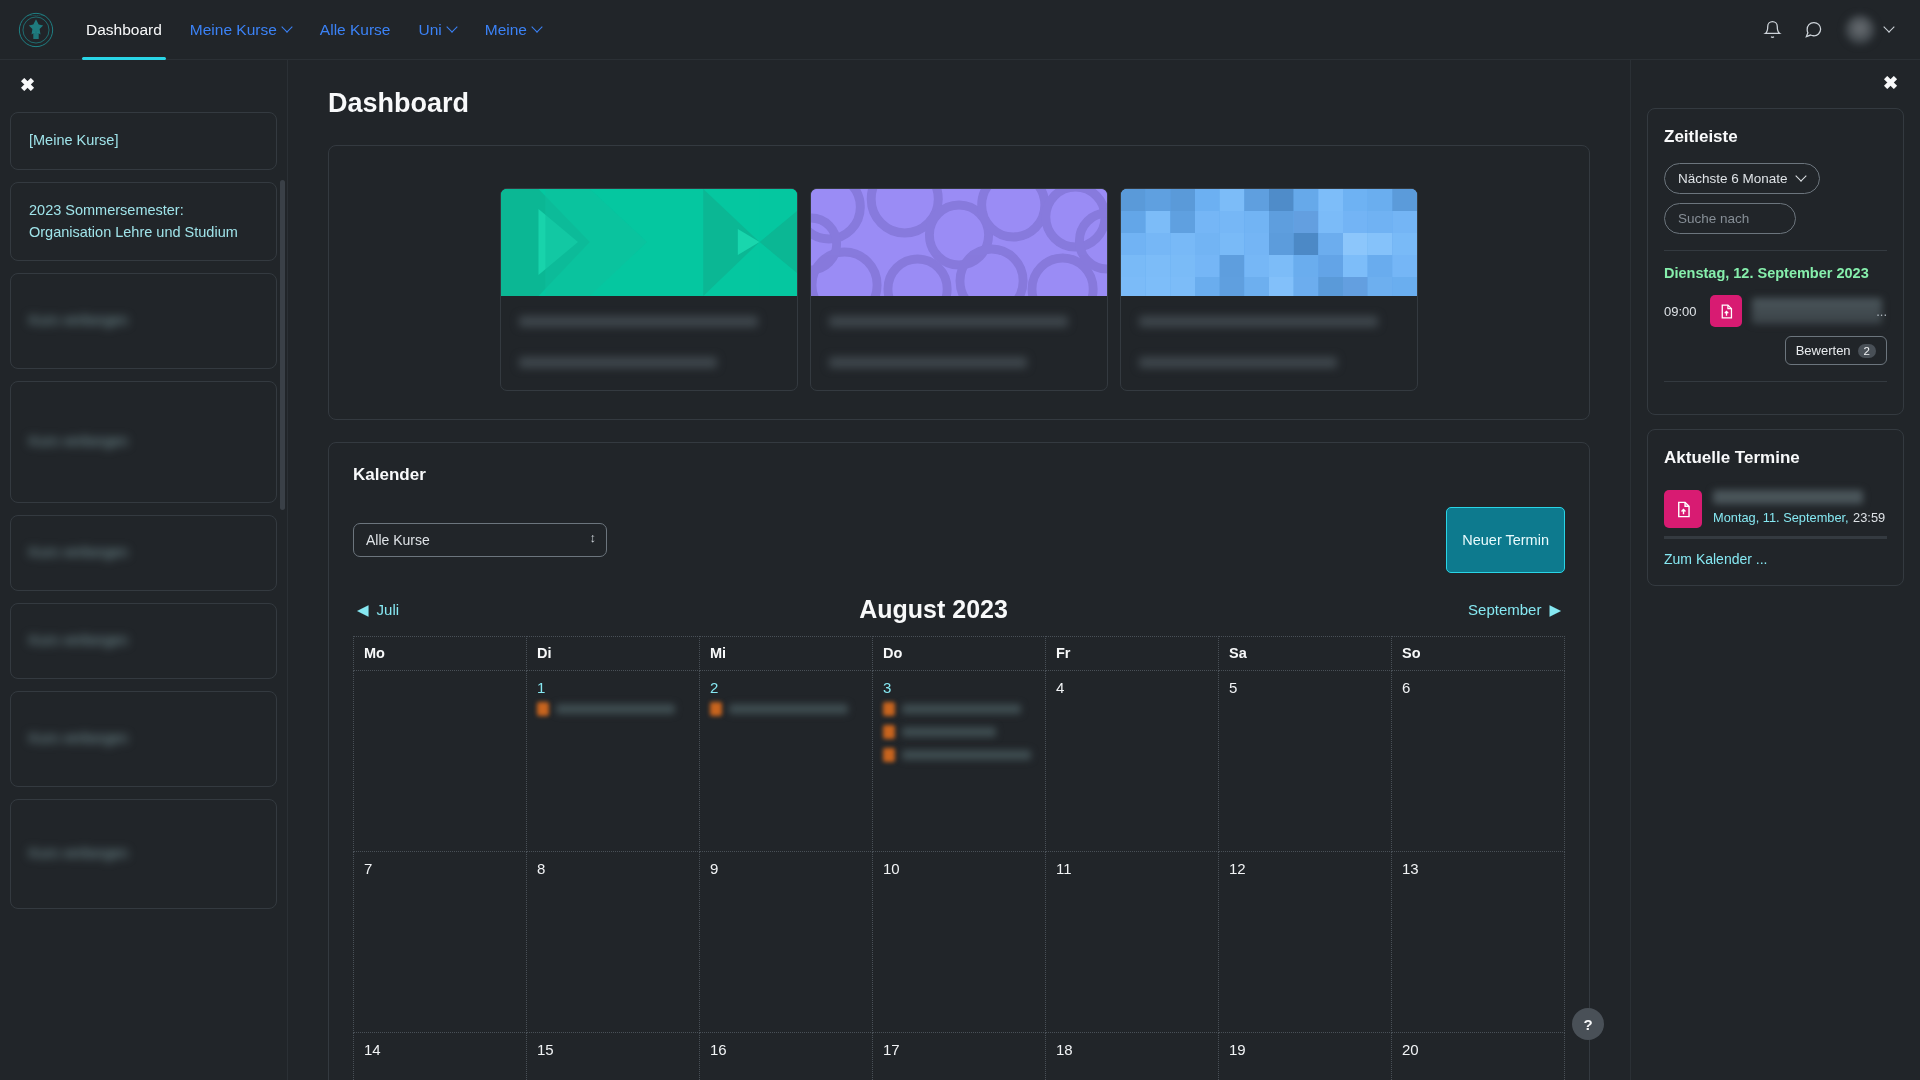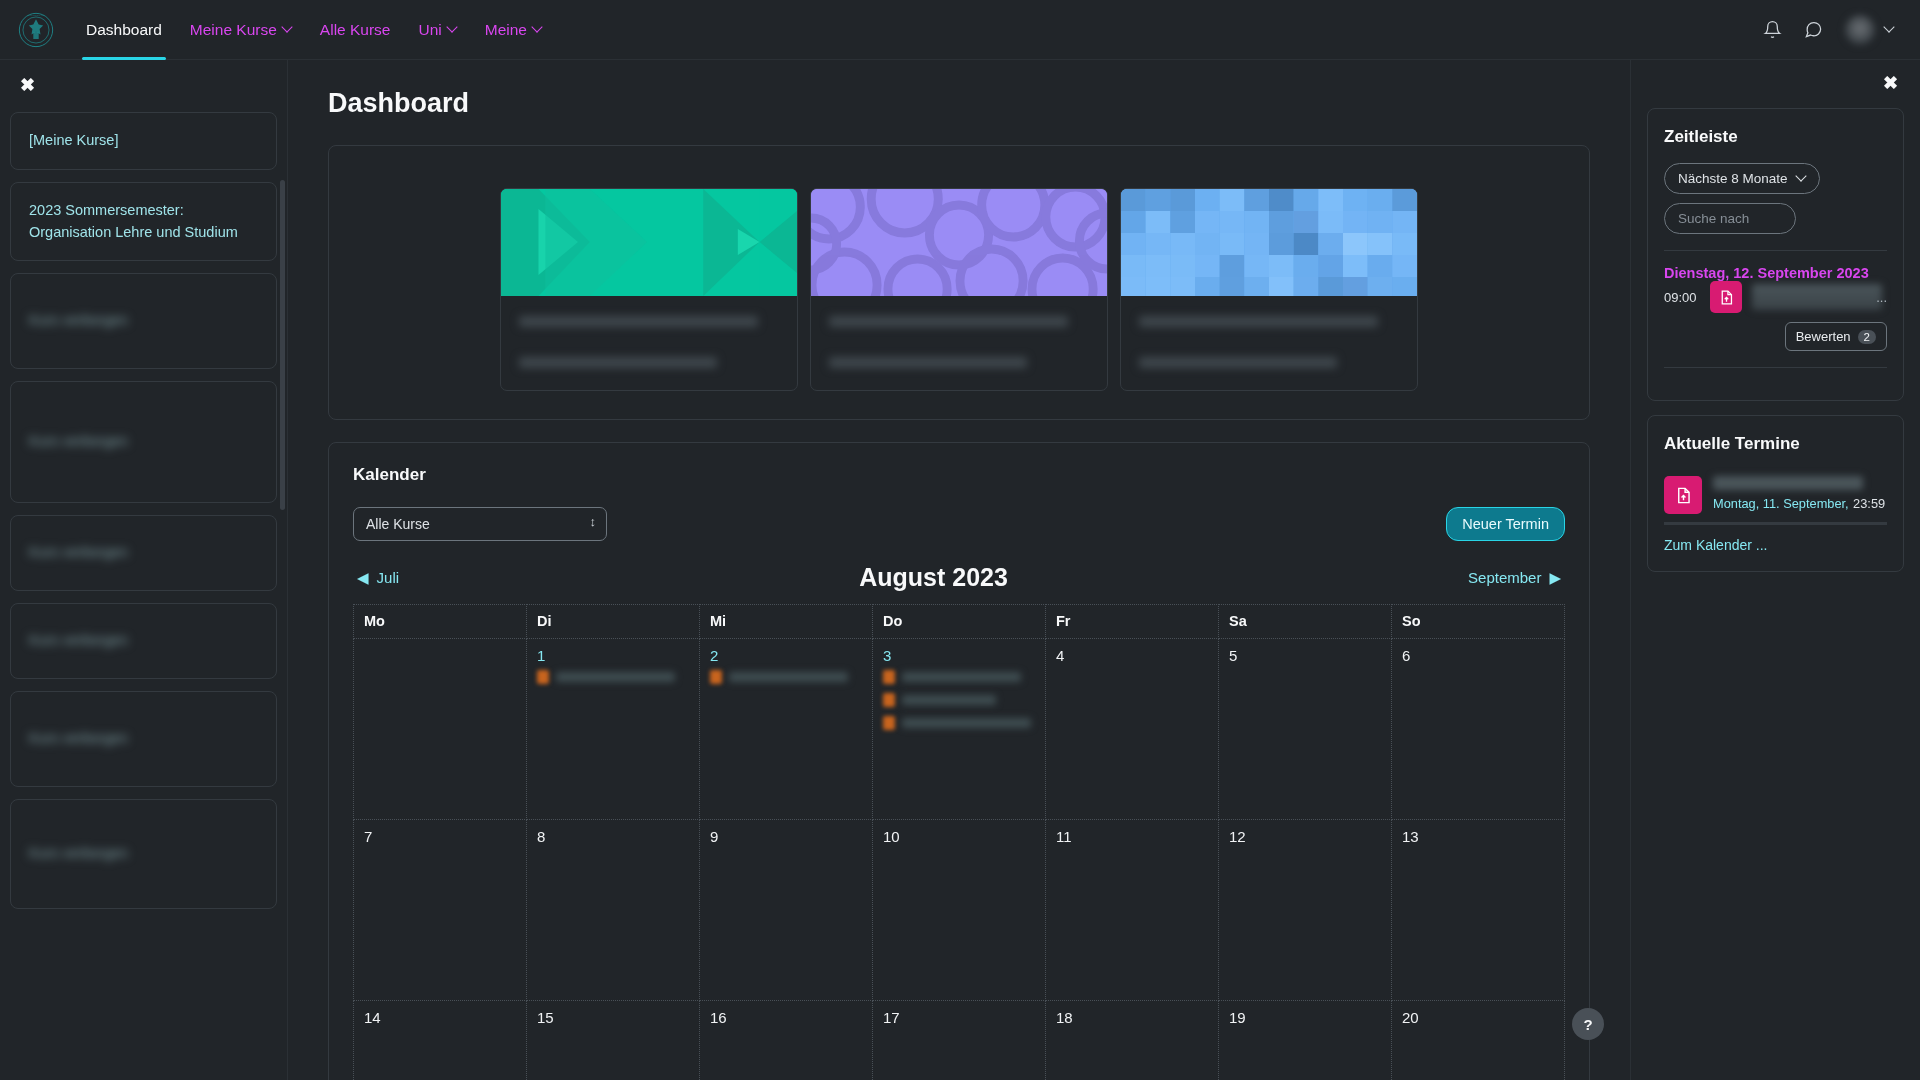--- a/index.html
+++ b/index.html
@@ -19,21 +19,21 @@
     border-bottom: 1px solid #2b3035;
     display: flex; align-items: center;
     position: relative;
   }
   .logo-wrap { width: 72px; display: flex; justify-content: center; align-items: center; }
   .seal { width: 36px; height: 36px; opacity: .95; }
   .nav-items { display: flex; align-items: stretch; height: 60px; }
   .nav-item {
     display: flex; align-items: center; gap: 6px;
     padding: 0 14px; height: 60px;
-    color: #d946ef; font-size: 15.5px;
+    color: #3b82f6; font-size: 15.5px;
     position: relative; cursor: pointer; white-space: nowrap;
   }
   .nav-item.active { color: #f8f9fa; }
   .nav-item.active::after {
     content: ""; position: absolute; left: 10px; right: 10px; bottom: 0;
     height: 3px; background: #29d5e6; border-radius: 2px;
   }
   .caret { display: inline-block; width: 9px; height: 9px; position: relative; top: -2px; }
   .caret::before {
     content:""; position:absolute; left:0; top:0;
@@ -133,21 +133,21 @@
     padding: 0 28px 0 12px; appearance: none; cursor: pointer;
     font-family: "Liberation Sans", sans-serif;
   }
   .select-wrap { position: relative; display: inline-block; }
   .select-wrap::after {
     content: "\2195"; position: absolute; right: 11px; top: 7px;
     font-size: 13px; color: #ced4da; pointer-events: none;
   }
   .btn-primary {
     background: #0d7a8e; border: 1px solid #29d5e6; color: #e9fbfd;
-    border-radius: 12px; padding: 8px 15px; font-size: 14.5px; cursor: pointer;
+    border-radius: 5px; padding: 24px 15px; font-size: 14.5px; cursor: pointer;
     font-family: "Liberation Sans", sans-serif;
   }
 
   .cal-nav { display: flex; align-items: center; justify-content: space-between; margin: 22px 4px 12px 4px; }
   .cal-nav-link { color: #86e8f2; font-size: 15px; cursor: pointer; display: flex; align-items: center; gap: 8px; }
   .cal-month { font-size: 25px; font-weight: bold; color: #f8f9fa; }
 
   table.cal { width: 100%; border-collapse: collapse; table-layout: fixed; }
   table.cal th {
     text-align: left; font-size: 14.5px; font-weight: bold; color: #f8f9fa;
@@ -192,21 +192,21 @@
     margin-bottom: 9px;
   }
   .search-pill {
     border: 1px solid #6c757d; border-radius: 17px;
     padding: 7px 13px; font-size: 13.5px; color: #dee2e6;
     background: transparent; width: 132px; outline: none;
     font-family: "Liberation Sans", sans-serif;
   }
   .search-pill::placeholder { color: #868e96; }
   .hr { height: 1px; background: #343a40; margin: 16px 0 14px 0; }
-  .tl-date { font-size: 14.5px; font-weight: bold; color: #d946ef; margin-bottom: 0; }
+  .tl-date { font-size: 14.5px; font-weight: bold; color: #86efac; margin-bottom: 14px; }
   .tl-row { display: flex; align-items: center; gap: 10px; }
   .tl-time { font-size: 13px; color: #dee2e6; width: 36px; flex: 0 0 36px; }
   .ico-sq {
     width: 32px; height: 32px; border-radius: 5px;
     background: #d81b72; display: flex; align-items: center; justify-content: center;
     flex: 0 0 32px;
   }
   .tl-title-blur {
     flex: 1 1 auto; height: 26px; border-radius: 3px;
     background: linear-gradient(180deg,#4a555a,#3a4247); filter: blur(3.5px);
@@ -542,21 +542,21 @@
   </main>
 
   <aside class="drawer-right">
     <div class="dr-close">✖</div>
 
     <div class="block">
       <div class="block-title">Zeitleiste</div>
 
       <div>
         <span class="pill">
-          <span>Nächste 8 Monate</span>
+          <span>Nächste 6 Monate</span>
           <span class="caret"></span>
         </span>
       </div>
       <div>
         <input class="search-pill" type="text" placeholder="Suche nach" style="">
       </div>
 
       <div class="hr"></div>
 
       <div class="tl-date">Dienstag, 12. September 2023</div>

